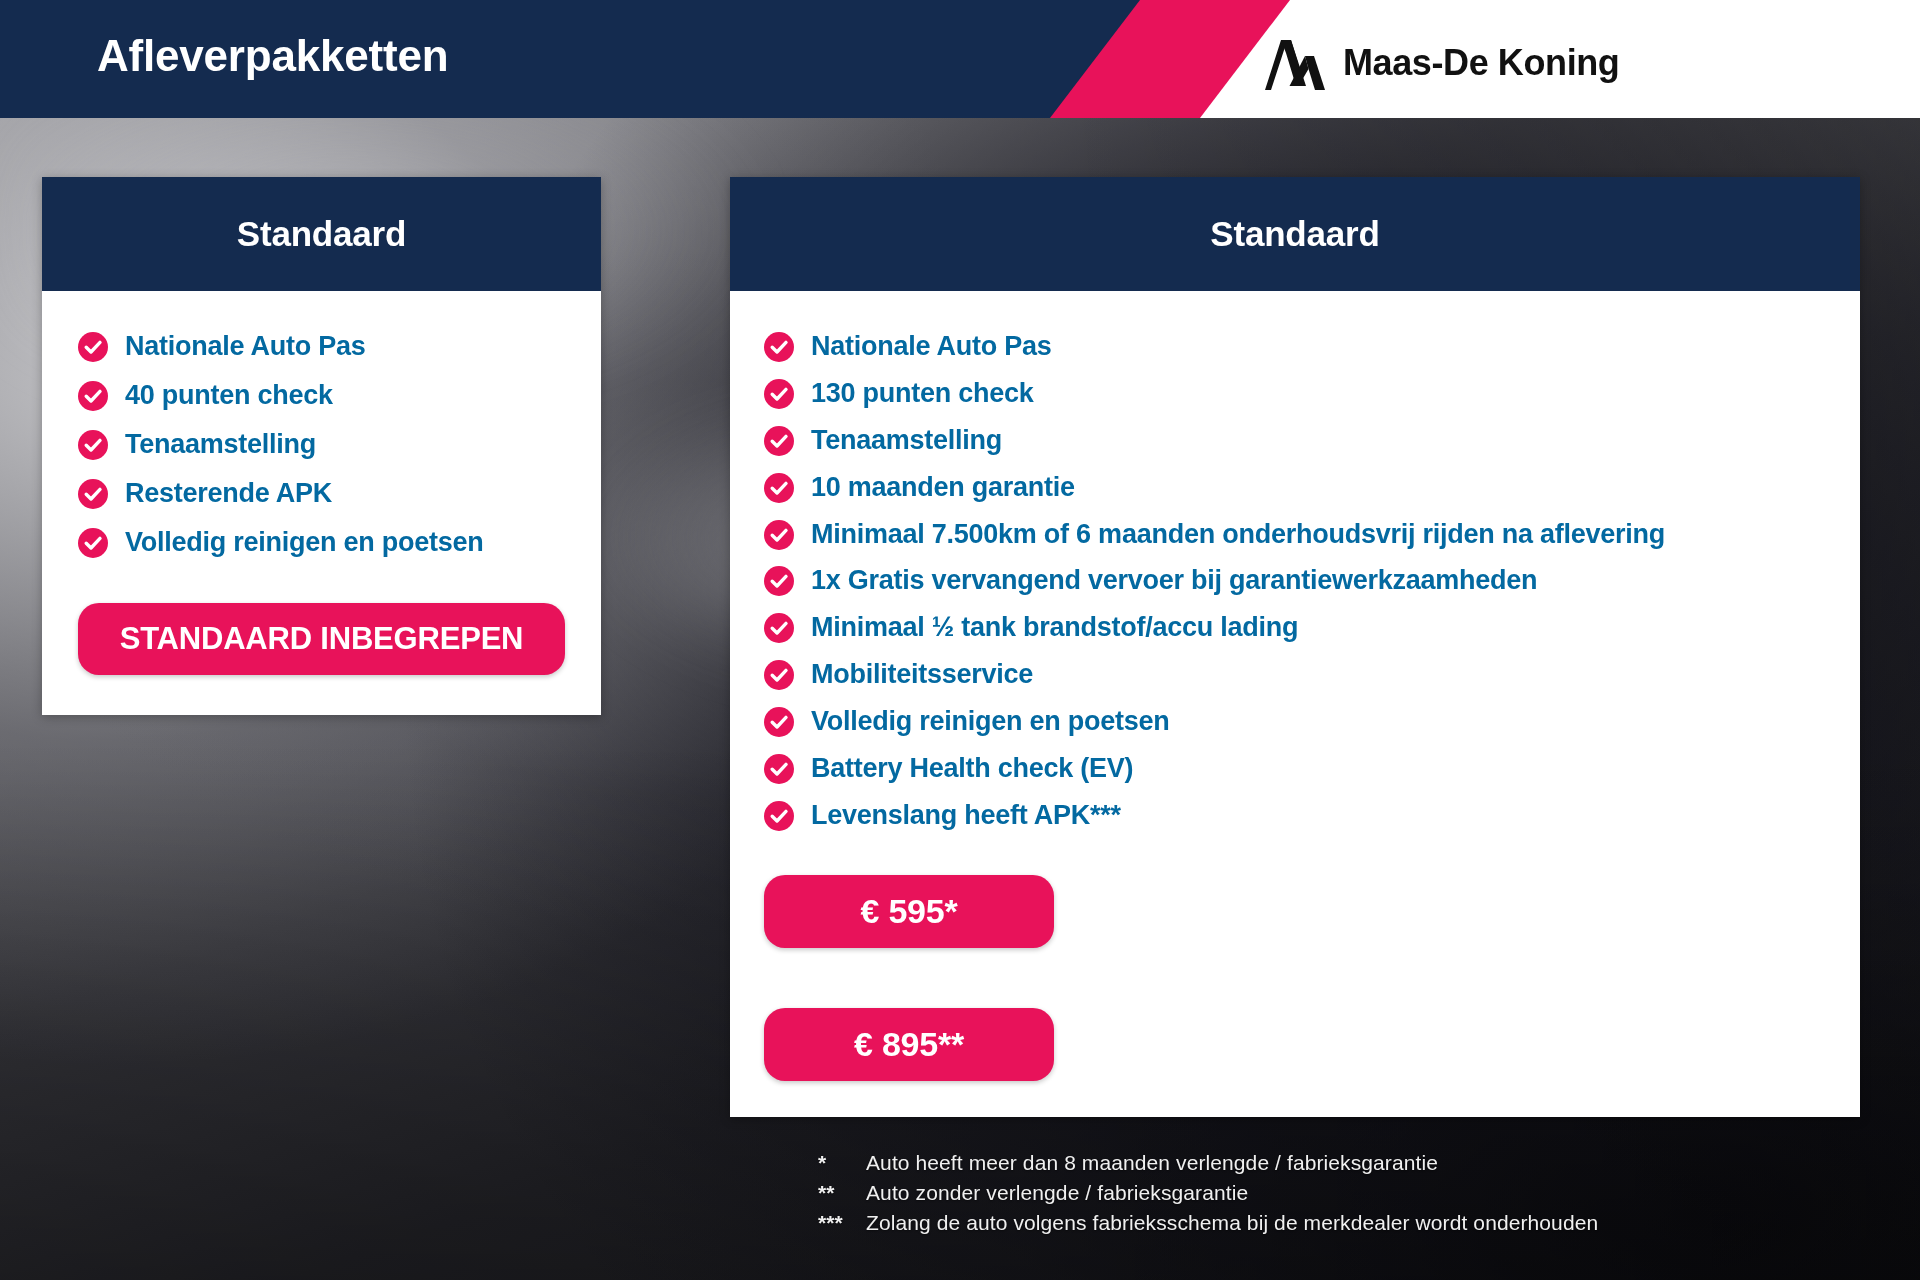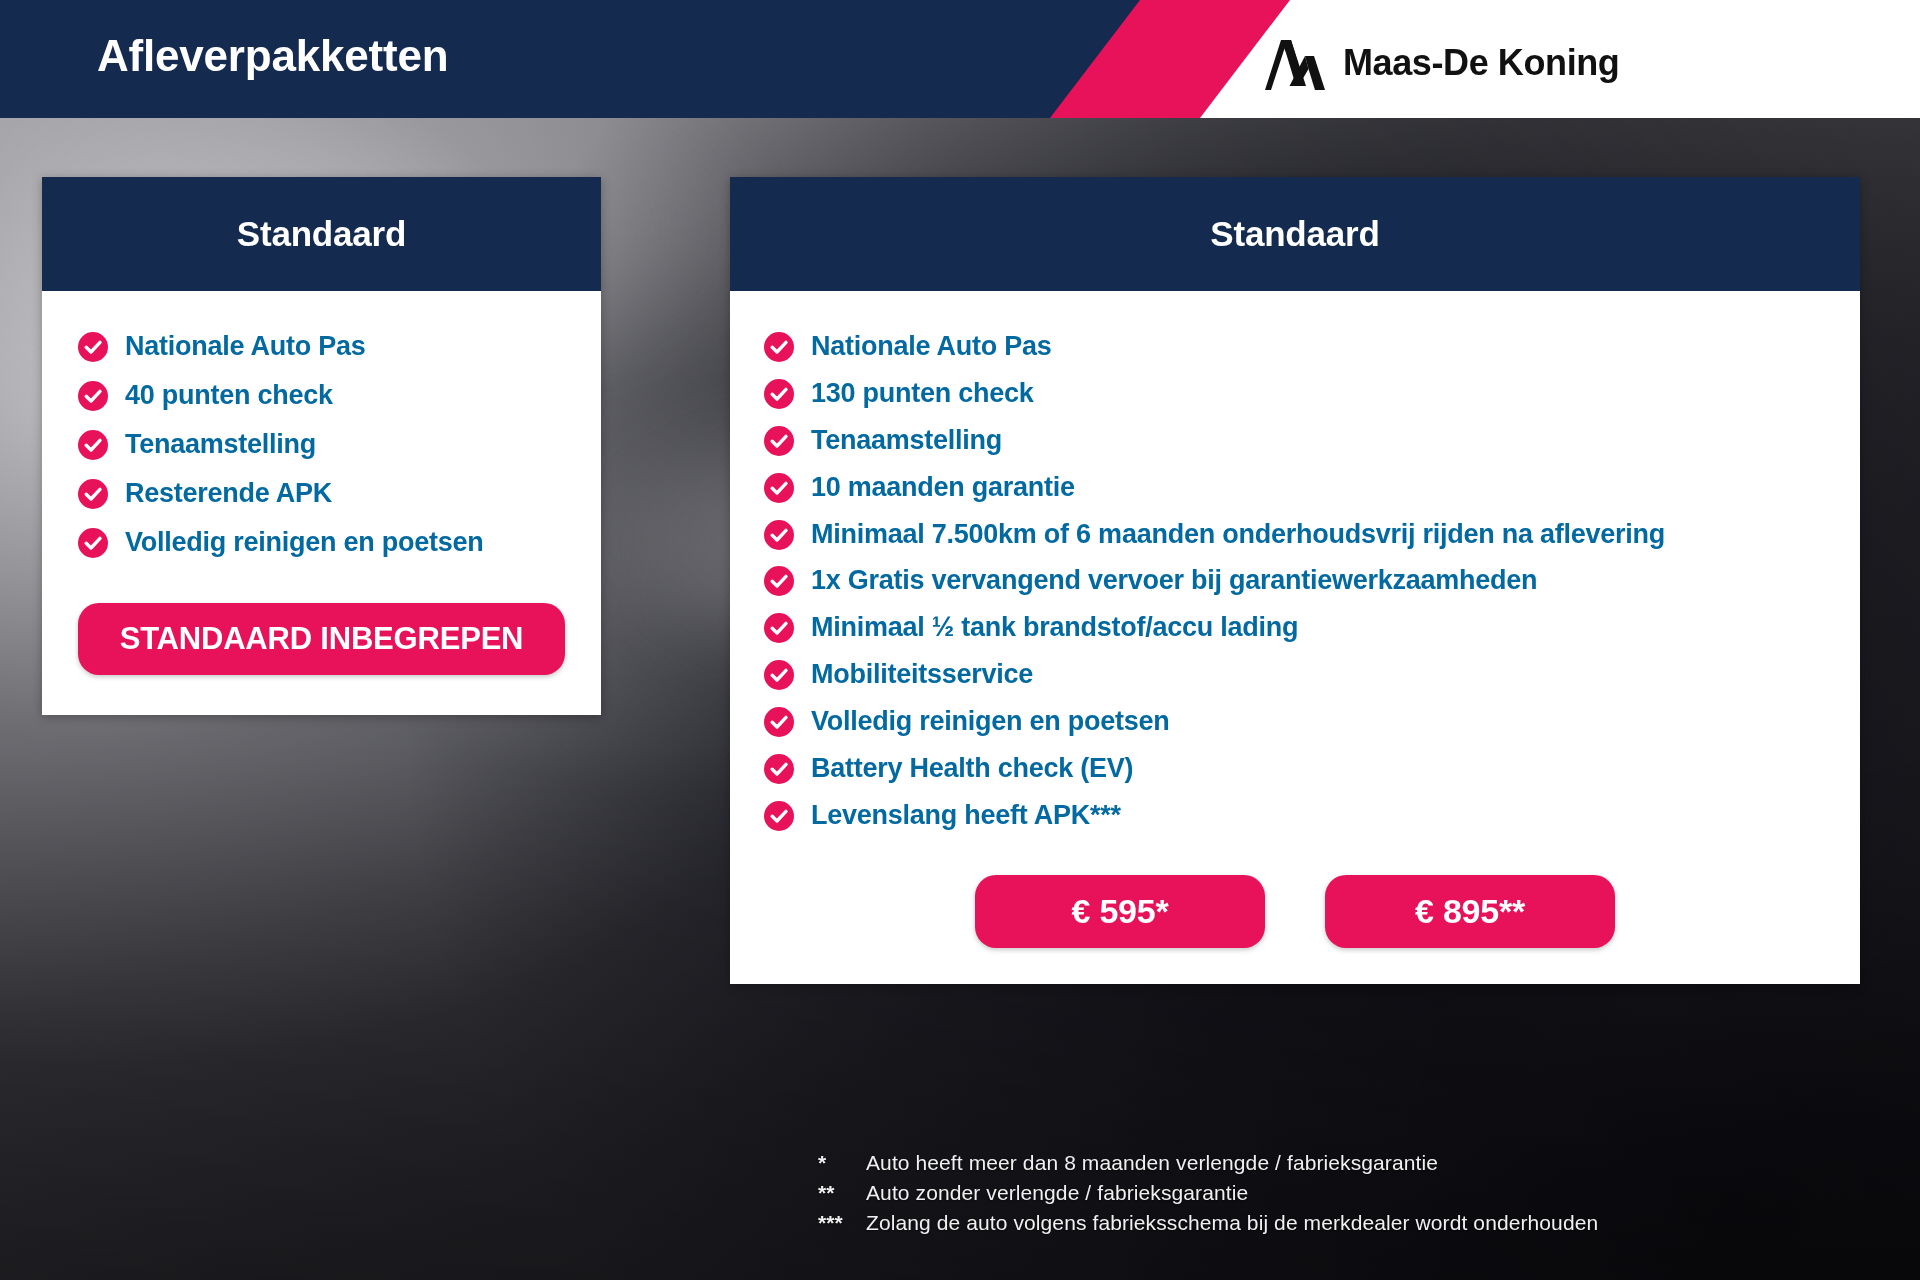--- a/index.html
+++ b/index.html
@@ -172,20 +172,21 @@
     letter-spacing: -0.2px;
     text-align: center;
   }
 
   .price-row {
     display: flex;
     justify-content: center;
     gap: 60px;
     margin-top: 40px;
     padding-bottom: 36px;
+    flex-direction: column;
   }
   .btn-price {
     width: 290px;
     padding: 17px 0;
     font-size: 34px;
     letter-spacing: -0.2px;
     text-align: center;
   }
 
   

